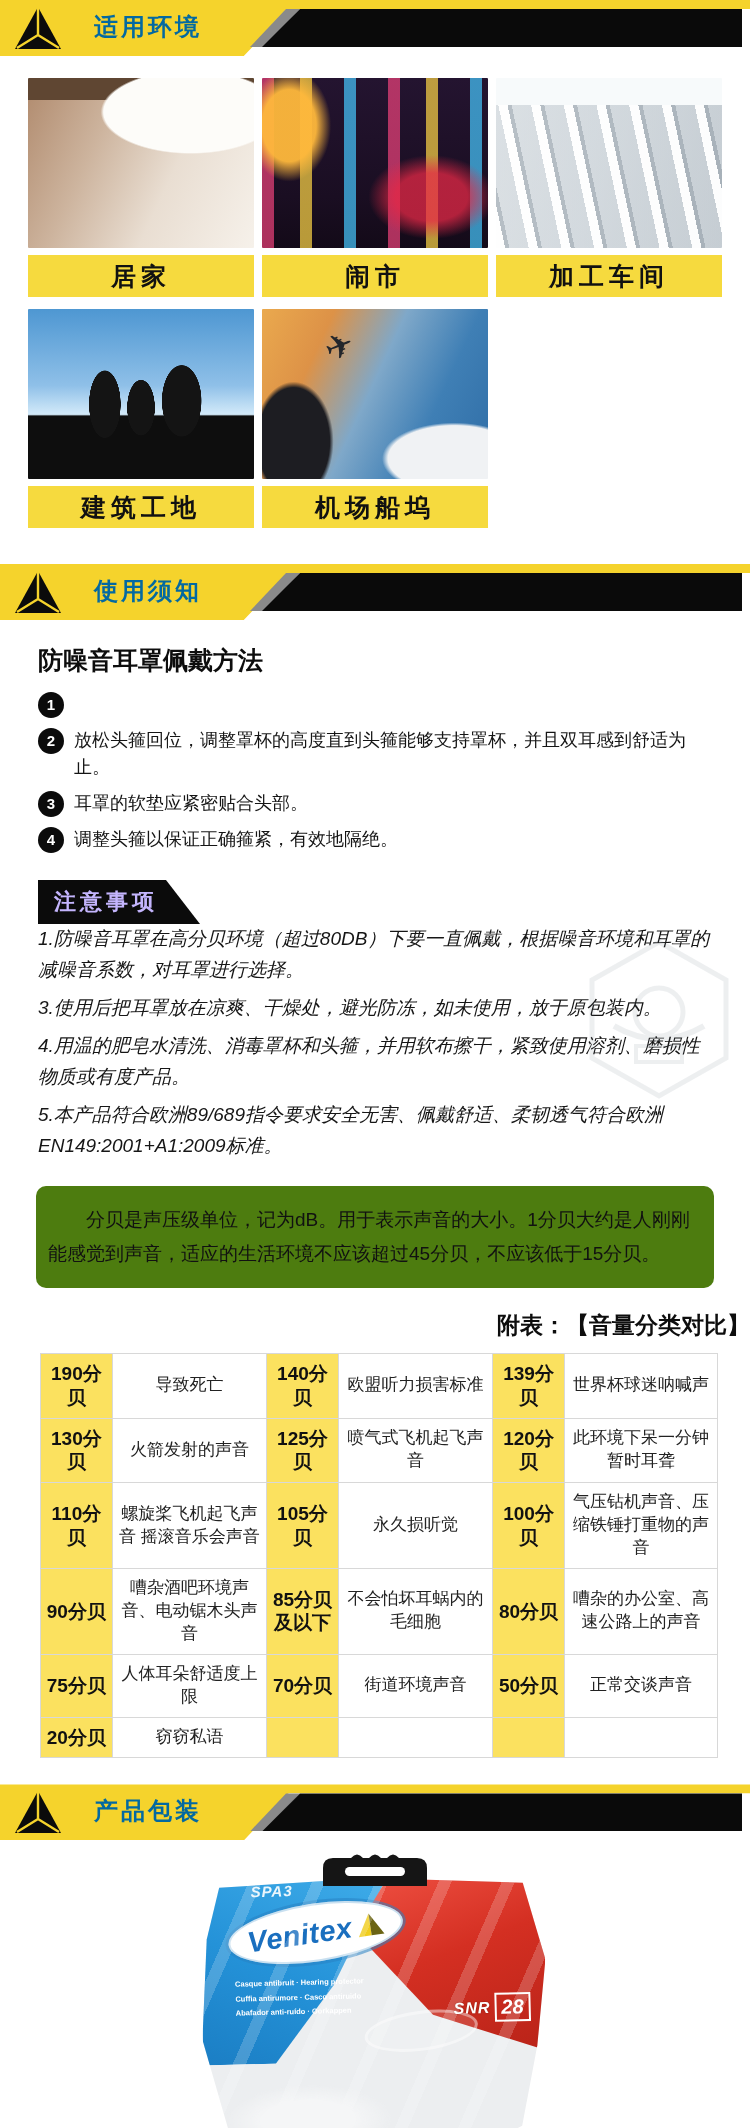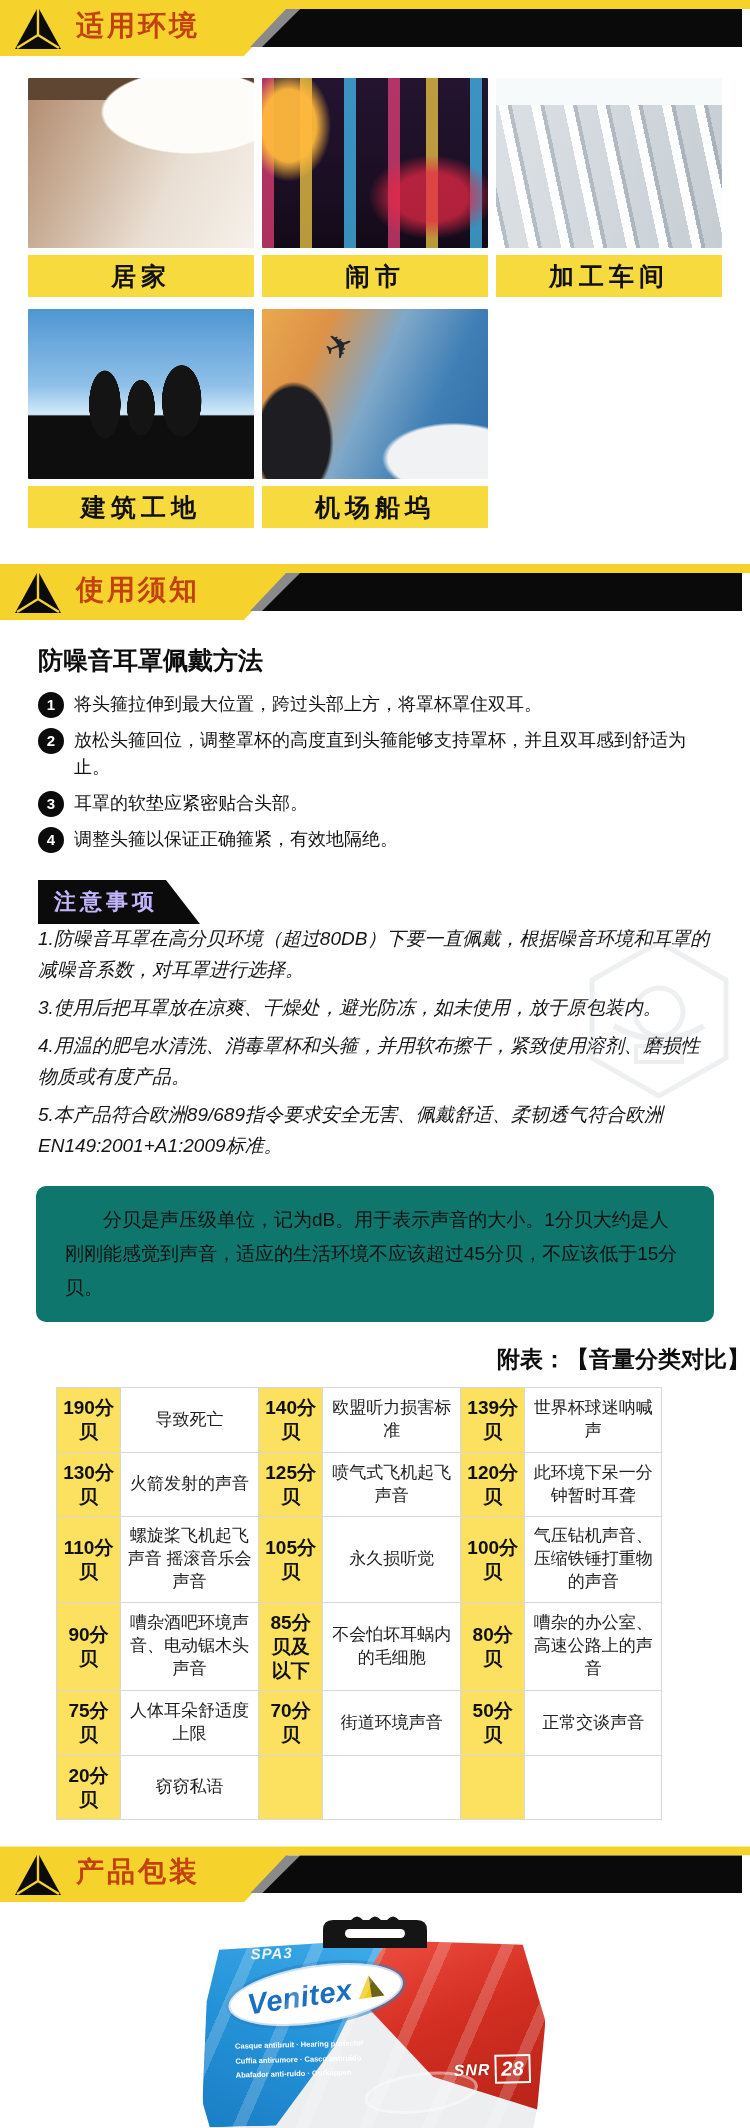--- a/index.html
+++ b/index.html
@@ -10,22 +10,22 @@
   }
   
   .banner{position:relative;height:56px;}
   .banner .b-yellow{position:absolute;inset:0;background:#F5D32C;
     clip-path:polygon(0 0,100% 0,100% 16%,38.5% 16%,32.5% 100%,0 100%);}
   .banner .b-gray{position:absolute;left:250px;top:9px;width:50px;height:38px;background:#8a8a8a;
     clip-path:polygon(36px 0,50px 0,14px 100%,0 100%);}
   .banner .b-black{position:absolute;left:262px;right:8px;top:9px;height:38px;background:#0a0a0a;
     clip-path:polygon(38px 0,100% 0,100% 100%,0 100%);}
   .banner .logo{position:absolute;left:14px;top:6px;width:48px;height:44px;}
-  .banner .title{position:absolute;left:76px;top:50%;transform:translateY(-54%);
-    font-size:28px;font-weight:bold;color:#c2410c;letter-spacing:3px;white-space:nowrap;}
+  .banner .title{position:absolute;left:94px;top:50%;transform:translateY(-54%);
+    font-size:24px;font-weight:bold;color:#0369a1;letter-spacing:3px;white-space:nowrap;}
   
   .env-grid{margin:22px 28px 0;display:grid;grid-template-columns:1fr 1fr 1fr;
     column-gap:8px;row-gap:0;}
   .env-cell{display:flex;flex-direction:column;margin-bottom:12px;}
   .env-photo{height:170px;border-radius:1px;position:relative;overflow:hidden;}
   .env-label{margin-top:7px;height:42px;background:#F6DA3E;display:flex;align-items:center;
     justify-content:center;font-size:25px;font-weight:bold;color:#111;letter-spacing:5px;}
   
   .ph-home{background:
     radial-gradient(150px 70px at 72% 20%,#fdfcf9 0 58%,rgba(253,252,249,0) 60%),
@@ -61,24 +61,24 @@
   .wear-heading{margin:24px 0 0 38px;font-size:25px;font-weight:bold;color:#0d0d0d;}
   .steps{margin-top:14px;}
   .step{display:flex;align-items:flex-start;margin:0 38px 9px;font-size:18px;line-height:1.5;color:#151515;}
   .step-num{flex:0 0 26px;height:26px;margin:1px 10px 0 0;border-radius:50%;background:#0b0b0b;
     color:#fff;font-size:15px;font-weight:bold;display:flex;align-items:center;justify-content:center;}
   .notice-badge{display:inline-block;margin:18px 0 0 38px;background:#0b0b0b;color:#c4b5fd;
     font-size:22px;font-weight:bold;letter-spacing:4px;padding:7px 42px 7px 16px;
     clip-path:polygon(0 0,calc(100% - 34px) 0,100% 100%,0 100%);}
   .notes{font-style:italic;}
   .note{margin:0 34px 7px 38px;font-size:19px;line-height:1.63;color:#161616;}
-  .tip-box{margin:24px 36px 0;background:#0f766e;border-radius:10px;
-    padding:17px 29px;font-size:19px;line-height:1.8;color:#111;text-indent:2em;}
+  .tip-box{margin:24px 36px 0;background:#4d7c0f;border-radius:10px;
+    padding:17px 12px;font-size:19px;line-height:1.8;color:#111;text-indent:2em;}
   .table-heading{margin:22px 0 0 38px;font-size:23px;font-weight:bold;color:#0d0d0d;text-align:right;}
-  .vol-table{margin:12px 56px 0;width:606px;border-collapse:collapse;}
+  .vol-table{margin:12px 40px 0;width:678px;border-collapse:collapse;}
   .vol-table td{border:1px solid #d8d8d8;text-align:center;padding:8px 5px;vertical-align:middle;}
   .vol-table td.db{background:#FBE15F;font-weight:bold;font-size:19px;color:#111;line-height:1.25;}
   .vol-table td.desc{font-size:17px;color:#222;line-height:1.35;}
   .watermark{position:absolute;right:6px;top:290px;opacity:.10;pointer-events:none;}
   
   .package-area{position:relative;width:350px;margin:12px auto 0;height:316px;}
   .hanger{position:absolute;left:50%;top:0;transform:translateX(-50%);z-index:3;}
   .bag{position:absolute;left:2px;top:26px;width:345px;height:286px;z-index:2;
     transform:rotate(-1.5deg);overflow:hidden;background:#eceef0;
     clip-path:polygon(6% 2%,50% 0%,94% 3%,100% 30%,97% 60%,92% 88%,70% 100%,30% 99%,8% 92%,0% 55%,2% 20%);}
@@ -162,21 +162,20 @@
   </span>
   <span class="title">使用须知</span>
 </div>
 
 <div class="usage">
   <div class="wear-heading">防噪音耳罩佩戴方法</div>
 
   <div class="steps">
     <div class="step">
       <span class="step-num">1</span>
-      <span>将头箍拉伸到最大位置，跨过头部上方，将罩杯罩住双耳。</span>
     </div>
     <div class="step">
       <span class="step-num">2</span>
       <span>放松头箍回位，调整罩杯的高度直到头箍能够支持罩杯，并且双耳感到舒适为止。</span>
     </div>
     <div class="step">
       <span class="step-num">3</span>
       <span>耳罩的软垫应紧密贴合头部。</span>
     </div>
     <div class="step">

